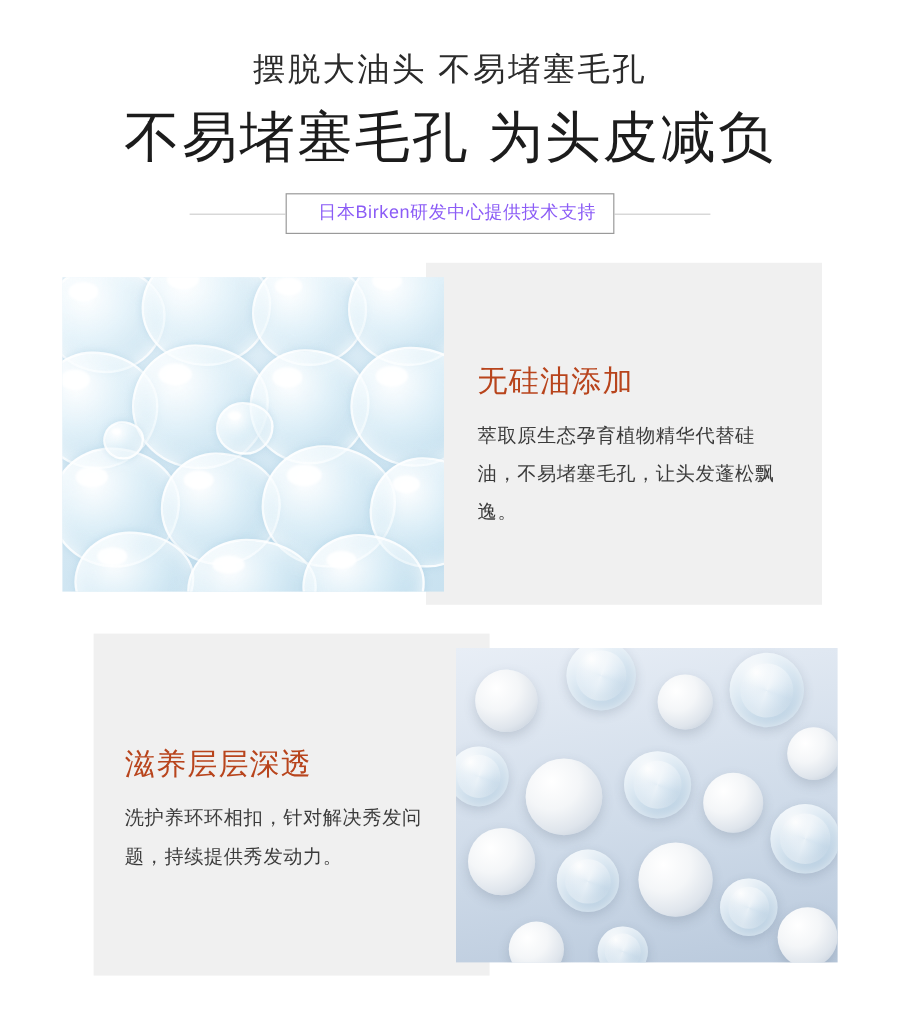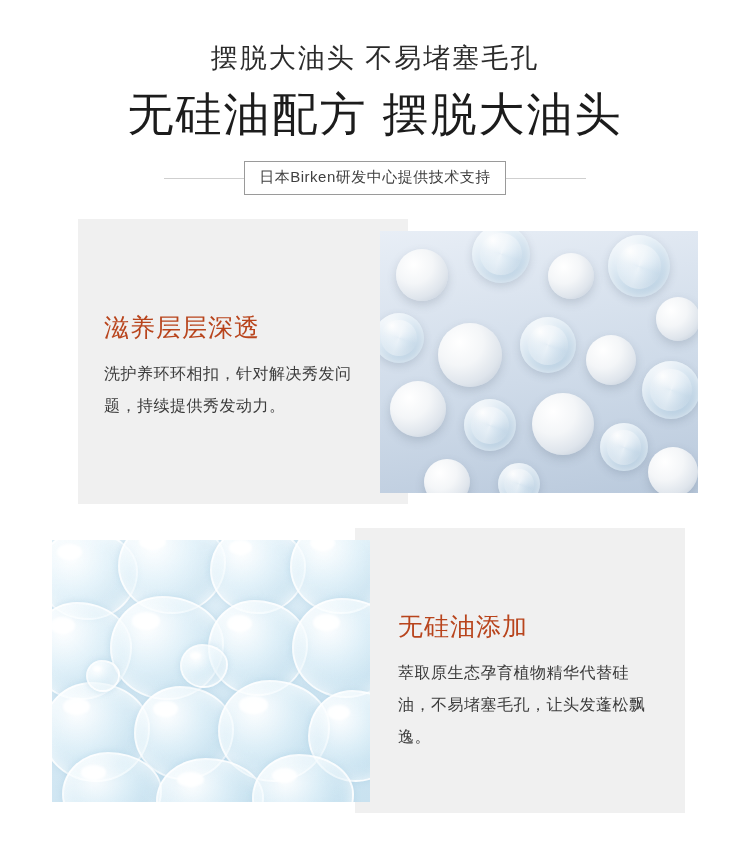--- a/index.html
+++ b/index.html
@@ -44,23 +44,23 @@
     line-height: 1.15;
   }
   .badge-wrap {
     margin-top: 20px;
     display: flex;
     justify-content: center;
     align-items: center;
   }
   .badge {
     border: 1px solid #9a9a9a;
-    padding: 6px 14px 7px 14px;
+    padding: 6px 14px 7px 26px;
     font-size: 15px;
-    color: #404040;
+    color: #8b5cf6;
     letter-spacing: 0.5px;
     position: relative;
     background: #fff;
   }
   .badge-line {
     height: 1px;
     background: #cfcfcf;
     width: 80px;
   }
   .badge-line.left { margin-right: 0; }
@@ -188,25 +188,56 @@
     opacity: .75;
   }
 </style>
 </head>
 <body>
 
 <div class="page">
 
   <div class="header">
     <div class="header-sub">摆脱大油头 不易堵塞毛孔</div>
-    <div class="header-main">无硅油配方 摆脱大油头</div>
+    <div class="header-main">不易堵塞毛孔 为头皮减负</div>
     <div class="badge-wrap">
       <div class="badge-line left"></div>
       <div class="badge">日本Birken研发中心提供技术支持</div>
       <div class="badge-line right"></div>
+    </div>
+  </div>
+
+  <div class="section block-1">
+    <div class="panel-bg-1"></div>
+
+    <div class="photo-1">
+      <div class="bubbles">
+        <div class="bub" style="left:-14px;  top:-10px;  width:96px;  height:86px;"></div>
+        <div class="bub" style="left:66px;   top:-22px;  width:104px; height:92px;"></div>
+        <div class="bub" style="left:158px;  top:-14px;  width:92px;  height:84px;"></div>
+        <div class="bub" style="left:238px;  top:-20px;  width:98px;  height:90px;"></div>
+        <div class="bub" style="left:-22px;  top:62px;   width:98px;  height:94px;"></div>
+        <div class="bub" style="left:58px;   top:56px;   width:110px; height:100px;"></div>
+        <div class="bub" style="left:156px;  top:60px;   width:96px;  height:92px;"></div>
+        <div class="bub" style="left:240px;  top:58px;   width:104px; height:96px;"></div>
+        <div class="bub" style="left:-10px;  top:142px;  width:104px; height:96px;"></div>
+        <div class="bub" style="left:82px;   top:146px;  width:96px;  height:90px;"></div>
+        <div class="bub" style="left:166px;  top:140px;  width:108px; height:98px;"></div>
+        <div class="bub" style="left:256px;  top:150px;  width:92px;  height:88px;"></div>
+        <div class="bub" style="left:10px;   top:212px;  width:96px;  height:80px;"></div>
+        <div class="bub" style="left:104px;  top:218px;  width:104px; height:82px;"></div>
+        <div class="bub" style="left:200px;  top:214px;  width:98px;  height:84px;"></div>
+        <div class="bub" style="left:128px;  top:104px;  width:44px;  height:40px;"></div>
+        <div class="bub" style="left:34px;   top:120px;  width:30px;  height:28px;"></div>
+      </div>
+    </div>
+
+    <div class="text-1">
+      <h3 class="feature-title">无硅油添加</h3>
+      <p class="feature-body">萃取原生态孕育植物精华代替硅油，不易堵塞毛孔，让头发蓬松飘逸。</p>
     </div>
   </div>
 
   <div class="section block-2">
     <div class="panel-bg-2"></div>
 
     <div class="photo-2">
       <div class="pearls">
         <div class="pearl" style="left:16px;  top:18px;  width:52px; height:52px;"></div>
         <div class="crystal" style="left:92px;  top:-6px;  width:58px; height:58px;"></div>
@@ -227,44 +258,13 @@
         <div class="pearl" style="left:268px; top:216px; width:50px; height:50px;"></div>
       </div>
     </div>
 
     <div class="text-2">
       <h3 class="feature-title">滋养层层深透</h3>
       <p class="feature-body">洗护养环环相扣，针对解决秀发问题，持续提供秀发动力。</p>
     </div>
   </div>
 
-  <div class="section block-1">
-    <div class="panel-bg-1"></div>
-
-    <div class="photo-1">
-      <div class="bubbles">
-        <div class="bub" style="left:-14px;  top:-10px;  width:96px;  height:86px;"></div>
-        <div class="bub" style="left:66px;   top:-22px;  width:104px; height:92px;"></div>
-        <div class="bub" style="left:158px;  top:-14px;  width:92px;  height:84px;"></div>
-        <div class="bub" style="left:238px;  top:-20px;  width:98px;  height:90px;"></div>
-        <div class="bub" style="left:-22px;  top:62px;   width:98px;  height:94px;"></div>
-        <div class="bub" style="left:58px;   top:56px;   width:110px; height:100px;"></div>
-        <div class="bub" style="left:156px;  top:60px;   width:96px;  height:92px;"></div>
-        <div class="bub" style="left:240px;  top:58px;   width:104px; height:96px;"></div>
-        <div class="bub" style="left:-10px;  top:142px;  width:104px; height:96px;"></div>
-        <div class="bub" style="left:82px;   top:146px;  width:96px;  height:90px;"></div>
-        <div class="bub" style="left:166px;  top:140px;  width:108px; height:98px;"></div>
-        <div class="bub" style="left:256px;  top:150px;  width:92px;  height:88px;"></div>
-        <div class="bub" style="left:10px;   top:212px;  width:96px;  height:80px;"></div>
-        <div class="bub" style="left:104px;  top:218px;  width:104px; height:82px;"></div>
-        <div class="bub" style="left:200px;  top:214px;  width:98px;  height:84px;"></div>
-        <div class="bub" style="left:128px;  top:104px;  width:44px;  height:40px;"></div>
-        <div class="bub" style="left:34px;   top:120px;  width:30px;  height:28px;"></div>
-      </div>
-    </div>
-
-    <div class="text-1">
-      <h3 class="feature-title">无硅油添加</h3>
-      <p class="feature-body">萃取原生态孕育植物精华代替硅油，不易堵塞毛孔，让头发蓬松飘逸。</p>
-    </div>
-  </div>
-
 </div>
 
 </body></html>

